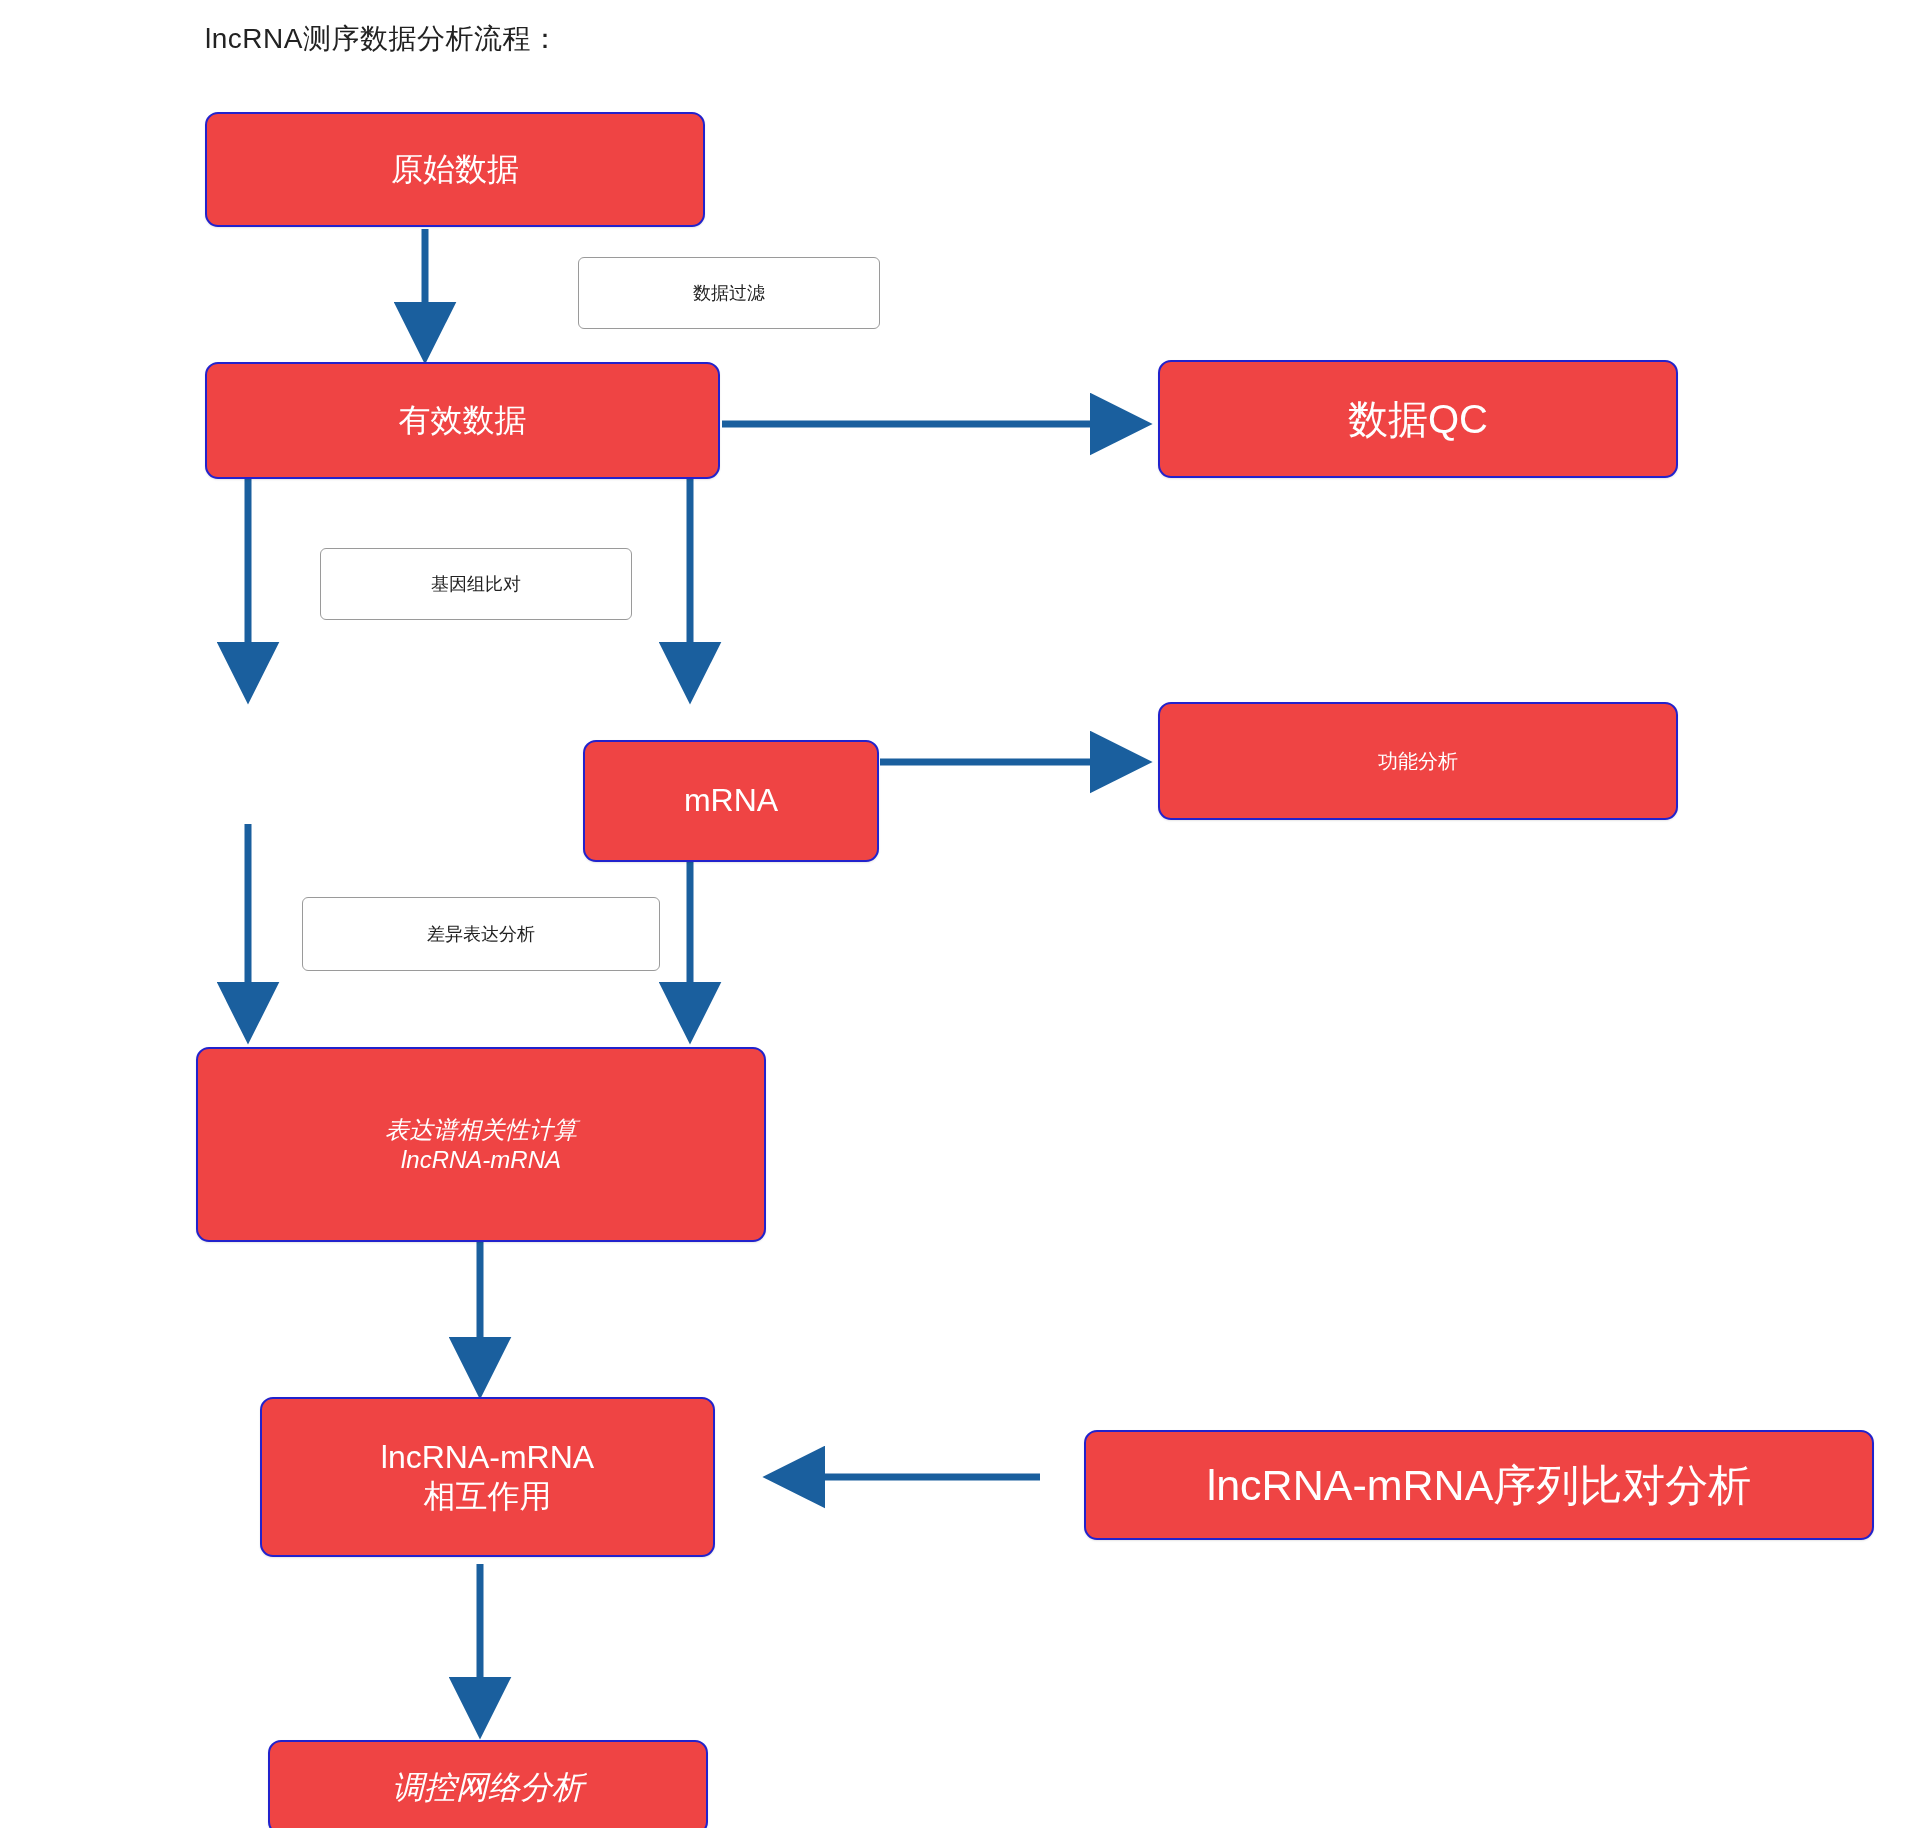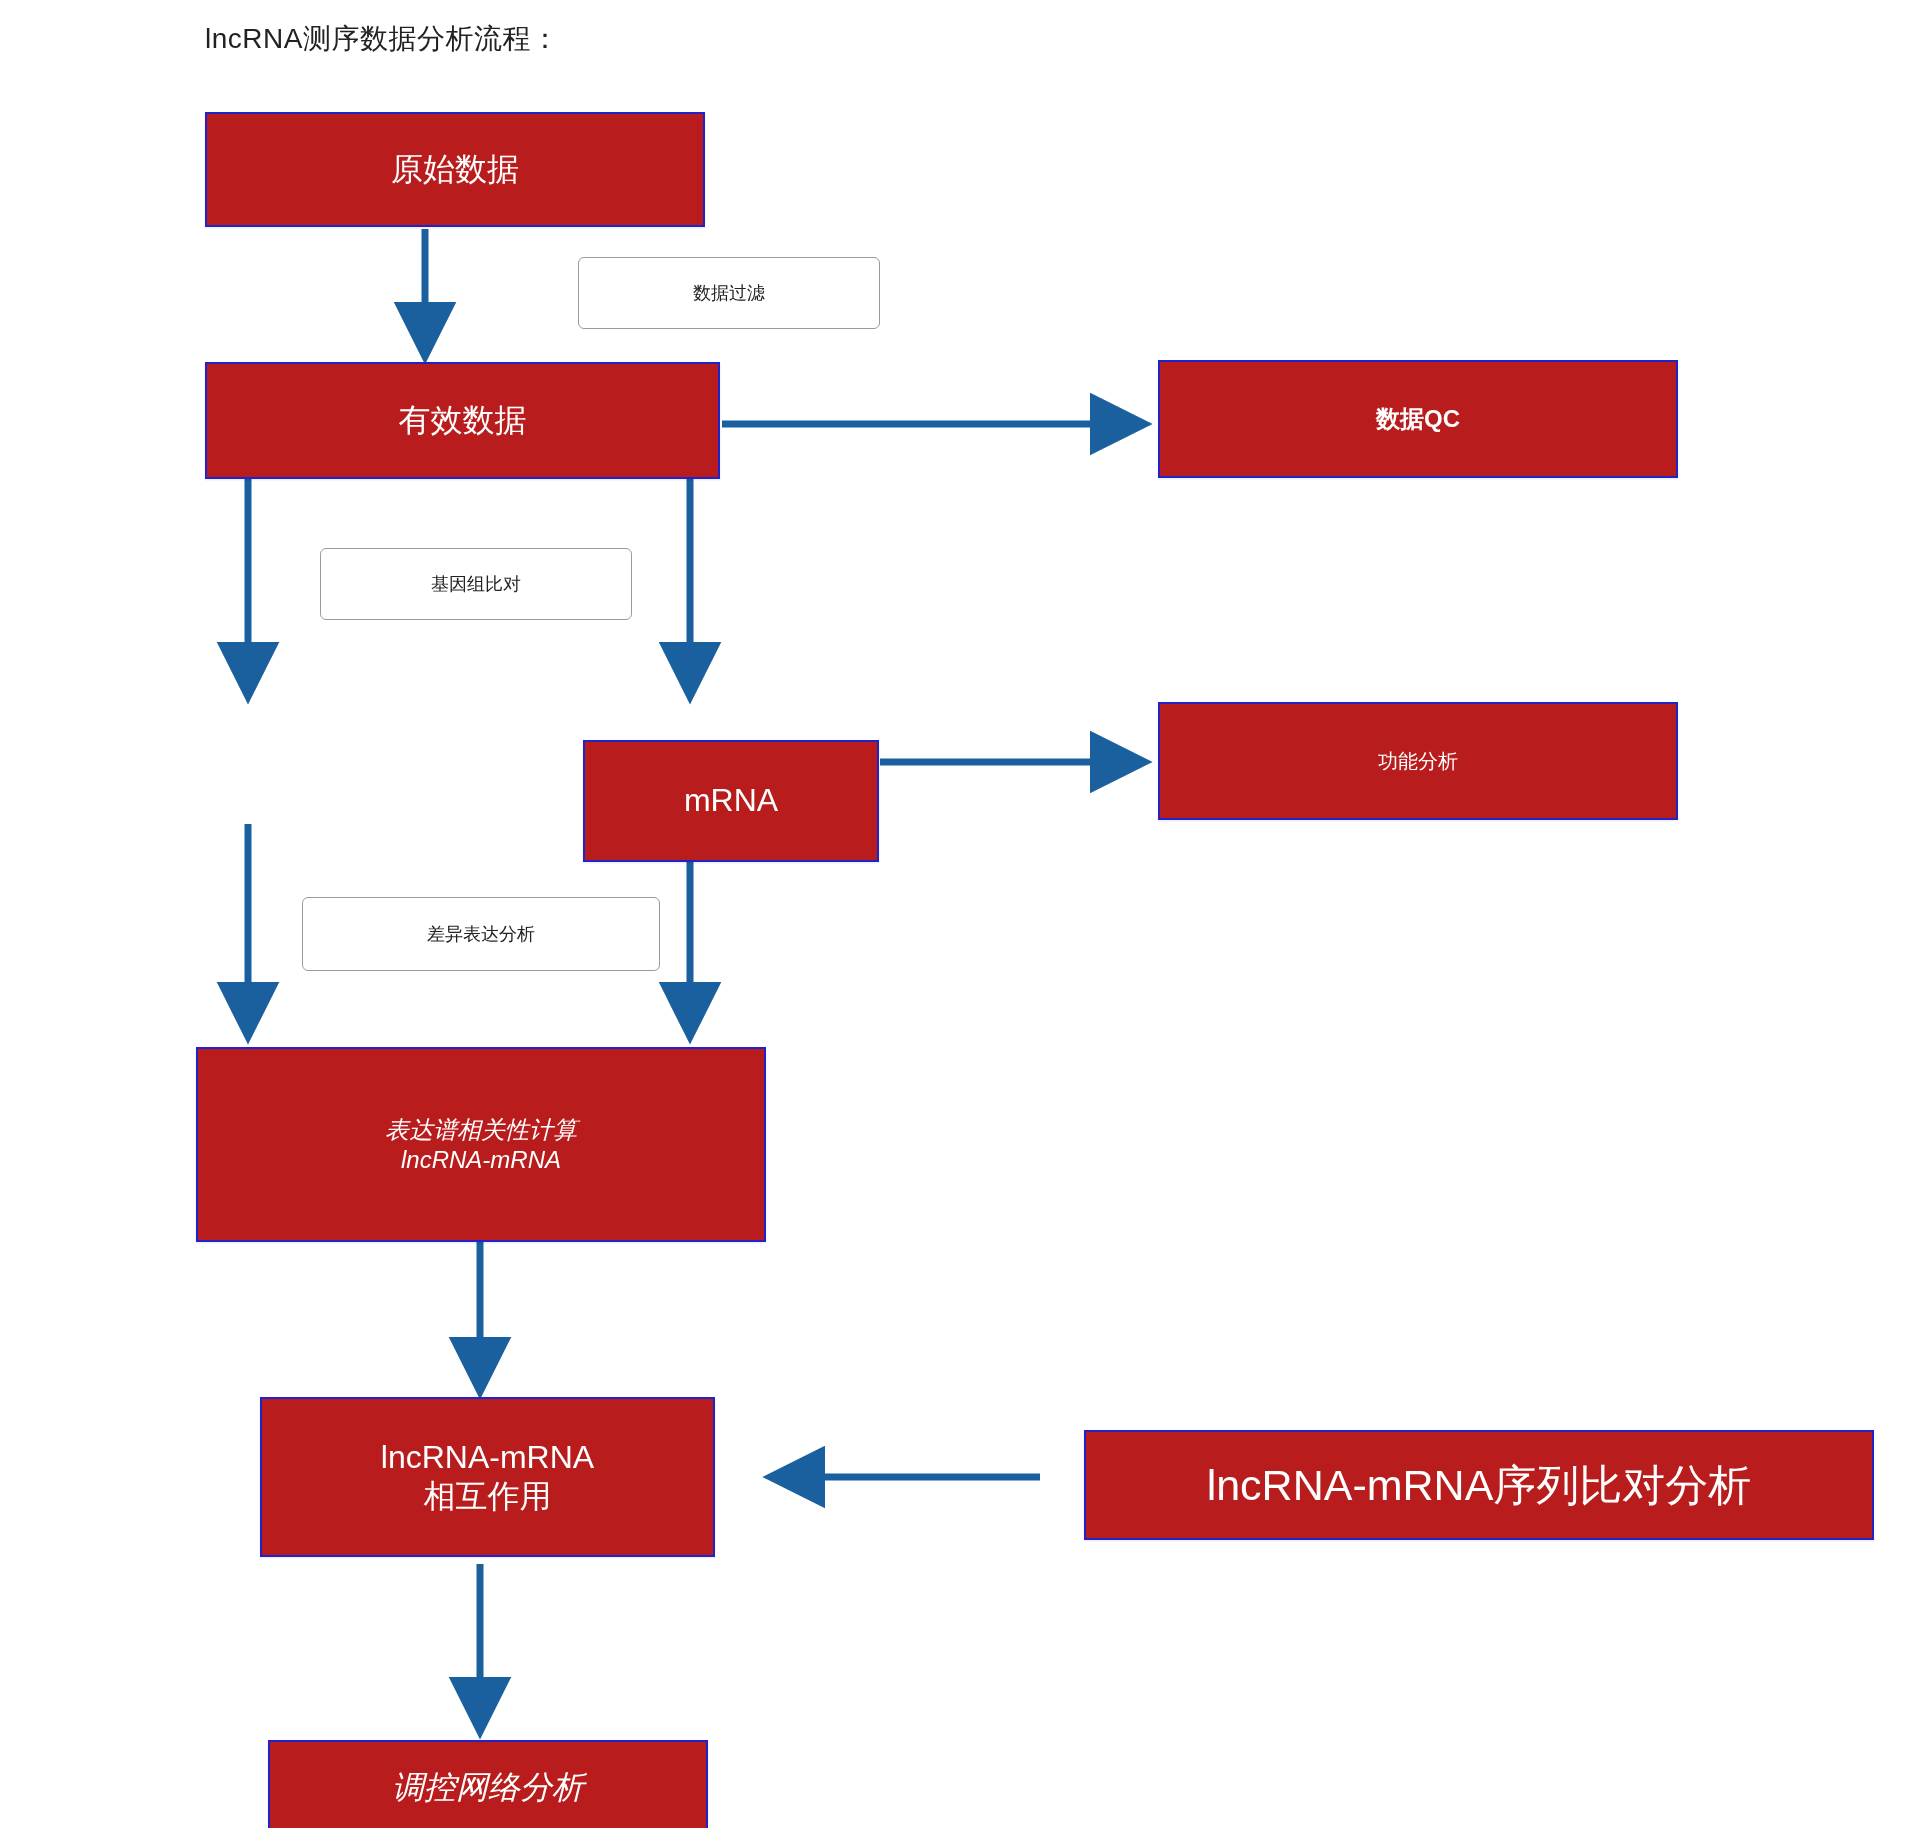--- a/index.html
+++ b/index.html
@@ -35,23 +35,23 @@
     left: 205px;
     top: 8px;
     font-size: 28px;
     color: #222222;
     letter-spacing: 0.5px;
     white-space: nowrap;
   }
   .node {
     position: absolute;
     box-sizing: border-box;
-    background: #b91c1c;
+    background: #ef4444;
     border: 2px solid #2222cc;
-    border-radius: 0;
+    border-radius: 13px;
     color: #ffffff;
     font-size: 30px;
     display: flex;
     align-items: center;
     justify-content: center;
     text-align: center;
     line-height: 1.22;
     white-space: pre-line;
     box-shadow: 0 1px 2px rgba(0,0,0,0.10);
   }
@@ -108,21 +108,21 @@
   </svg>
 
   <div class="node" style="left:205px; top:100px; width:500px; height:115px; font-size:32px;">
     <span>原始数据</span>
   </div>
 
   <div class="node" style="left:205px; top:350px; width:515px; height:117px; font-size:32px;">
     <span>有效数据</span>
   </div>
 
-  <div class="node" style="left:1158px; top:348px; width:520px; height:118px; font-size:24px;font-weight:bold;">
+  <div class="node" style="left:1158px; top:348px; width:520px; height:118px; font-size:40px;">
     <span>数据QC</span>
   </div>
 
 
   <div class="node" style="left:583px; top:688px; width:296px; height:122px; font-size:32px;margin-top:40px;">
     <span>mRNA</span>
   </div>
 
   <div class="node" style="left:1158px; top:690px; width:520px; height:118px; font-size:20px;">
     <span>功能分析</span>

